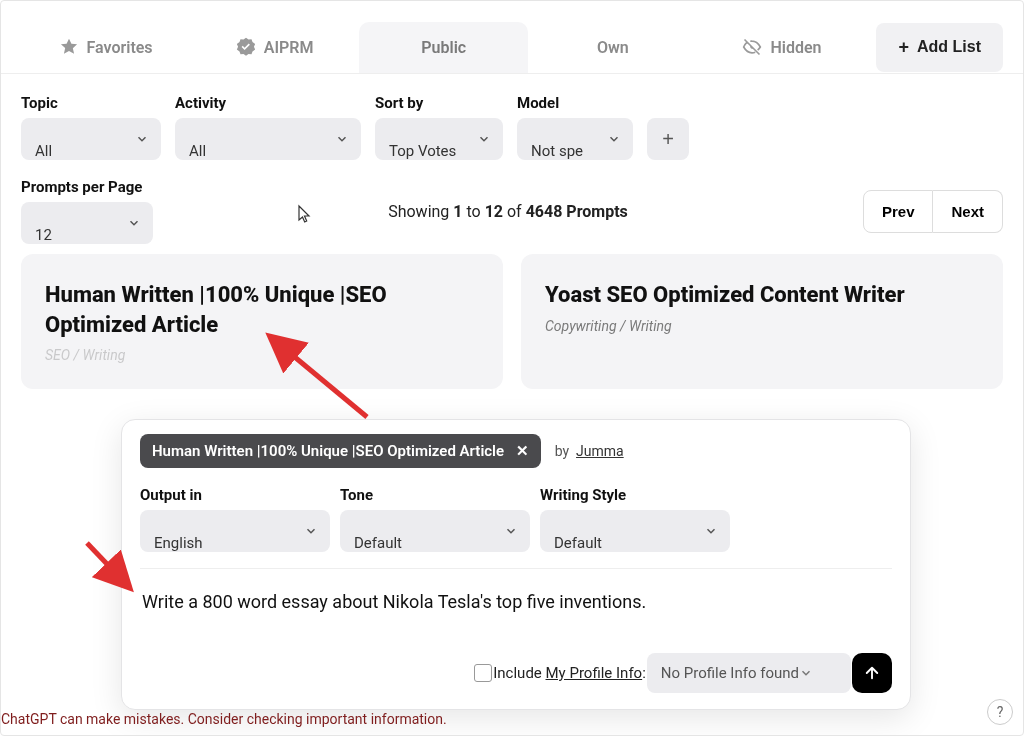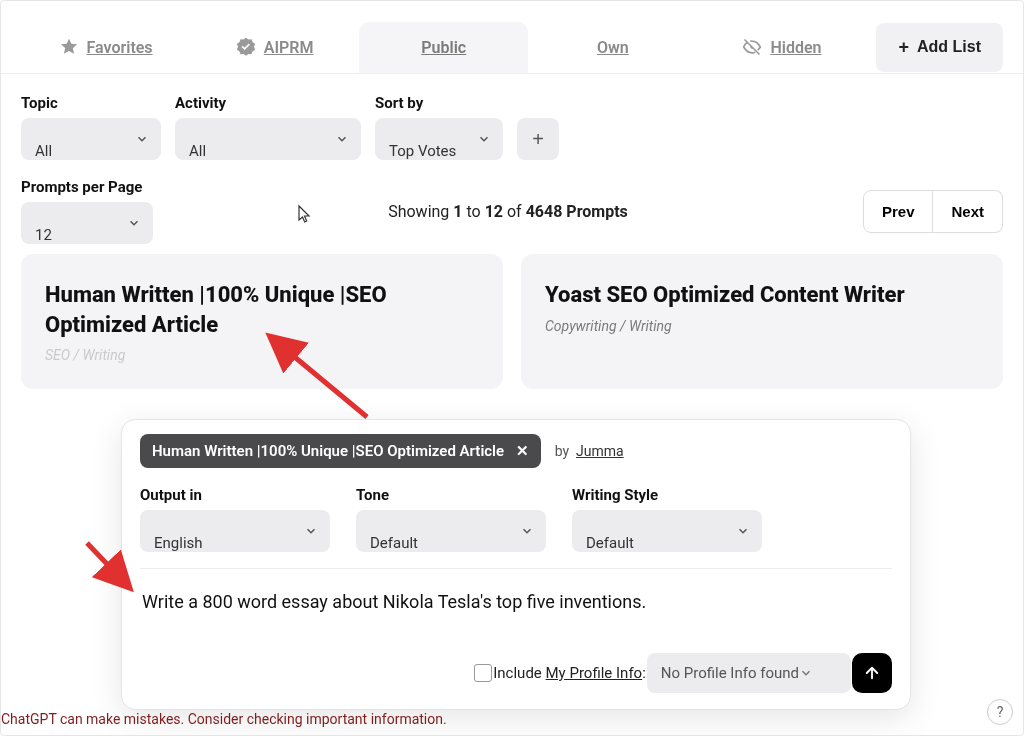--- a/index.html
+++ b/index.html
@@ -25,21 +25,20 @@
     flex: 1;
     display: flex;
     align-items: center;
     justify-content: center;
     gap: 8px;
     padding: 16px 0;
     color: #8a8a8a;
     font-weight: 600;
     font-size: 16px;
     cursor: pointer;
-    text-decoration: underline;
   }
   .tab.active {
     background: #f5f5f7;
     border-radius: 10px 10px 0 0;
     color: #7a7a7a;
     align-items: center;
   }
   .tab .ticon { width: 20px; height: 20px; display:inline-flex; align-items:center; justify-content:center; }
   .add-list-btn {
     background: #f1f1f3;
@@ -142,21 +141,21 @@
     padding:8px 12px;
     display:flex;
     align-items:center;
     gap:12px;
     font-size:15px;
     font-weight:600;
   }
   .chip .x { cursor:pointer; font-weight:700; }
   .byline { font-size:14px; color:#555; }
   .byline a { color:#333; text-decoration:underline; }
-  .opts { display:flex; gap:26px; margin-top:18px; padding-bottom:16px; border-bottom:1px solid #eee; }
+  .opts { display:flex; gap:10px; margin-top:18px; padding-bottom:16px; border-bottom:1px solid #eee; }
   .textarea {
     width:100%;
     border:none;
     resize:none;
     font-size:18px;
     color:#111;
     padding: 22px 2px 10px 2px;
     outline:none;
     font-family:inherit;
     min-height: 60px;
@@ -258,20 +257,31 @@
           <svg width="14" height="14" viewBox="0 0 24 24" fill="none" stroke="#555" stroke-width="2.5">
             <path d="M6 9l6 6 6-6"></path>
           </svg>
         </span>
     </div>
   </div>
   <div class="fgroup" style="width:128px">
     <label>Sort by</label>
     <div class="select">
       <span style="white-space:nowrap;overflow:hidden;max-width:70px;">Top Votes</span>
+      <span class="chev">
+          <svg width="14" height="14" viewBox="0 0 24 24" fill="none" stroke="#555" stroke-width="2.5">
+            <path d="M6 9l6 6 6-6"></path>
+          </svg>
+        </span>
+    </div>
+  </div>
+  <div class="fgroup" style="width:116px">
+    <label>Model</label>
+    <div class="select">
+      <span style="white-space:nowrap;overflow:hidden;max-width:60px;">Not spe</span>
       <span class="chev">
           <svg width="14" height="14" viewBox="0 0 24 24" fill="none" stroke="#555" stroke-width="2.5">
             <path d="M6 9l6 6 6-6"></path>
           </svg>
         </span>
     </div>
   </div>
   <div class="fgroup" style="width:42px">
     <label>&nbsp;</label>
     <button class="plusbtn">+</button>

